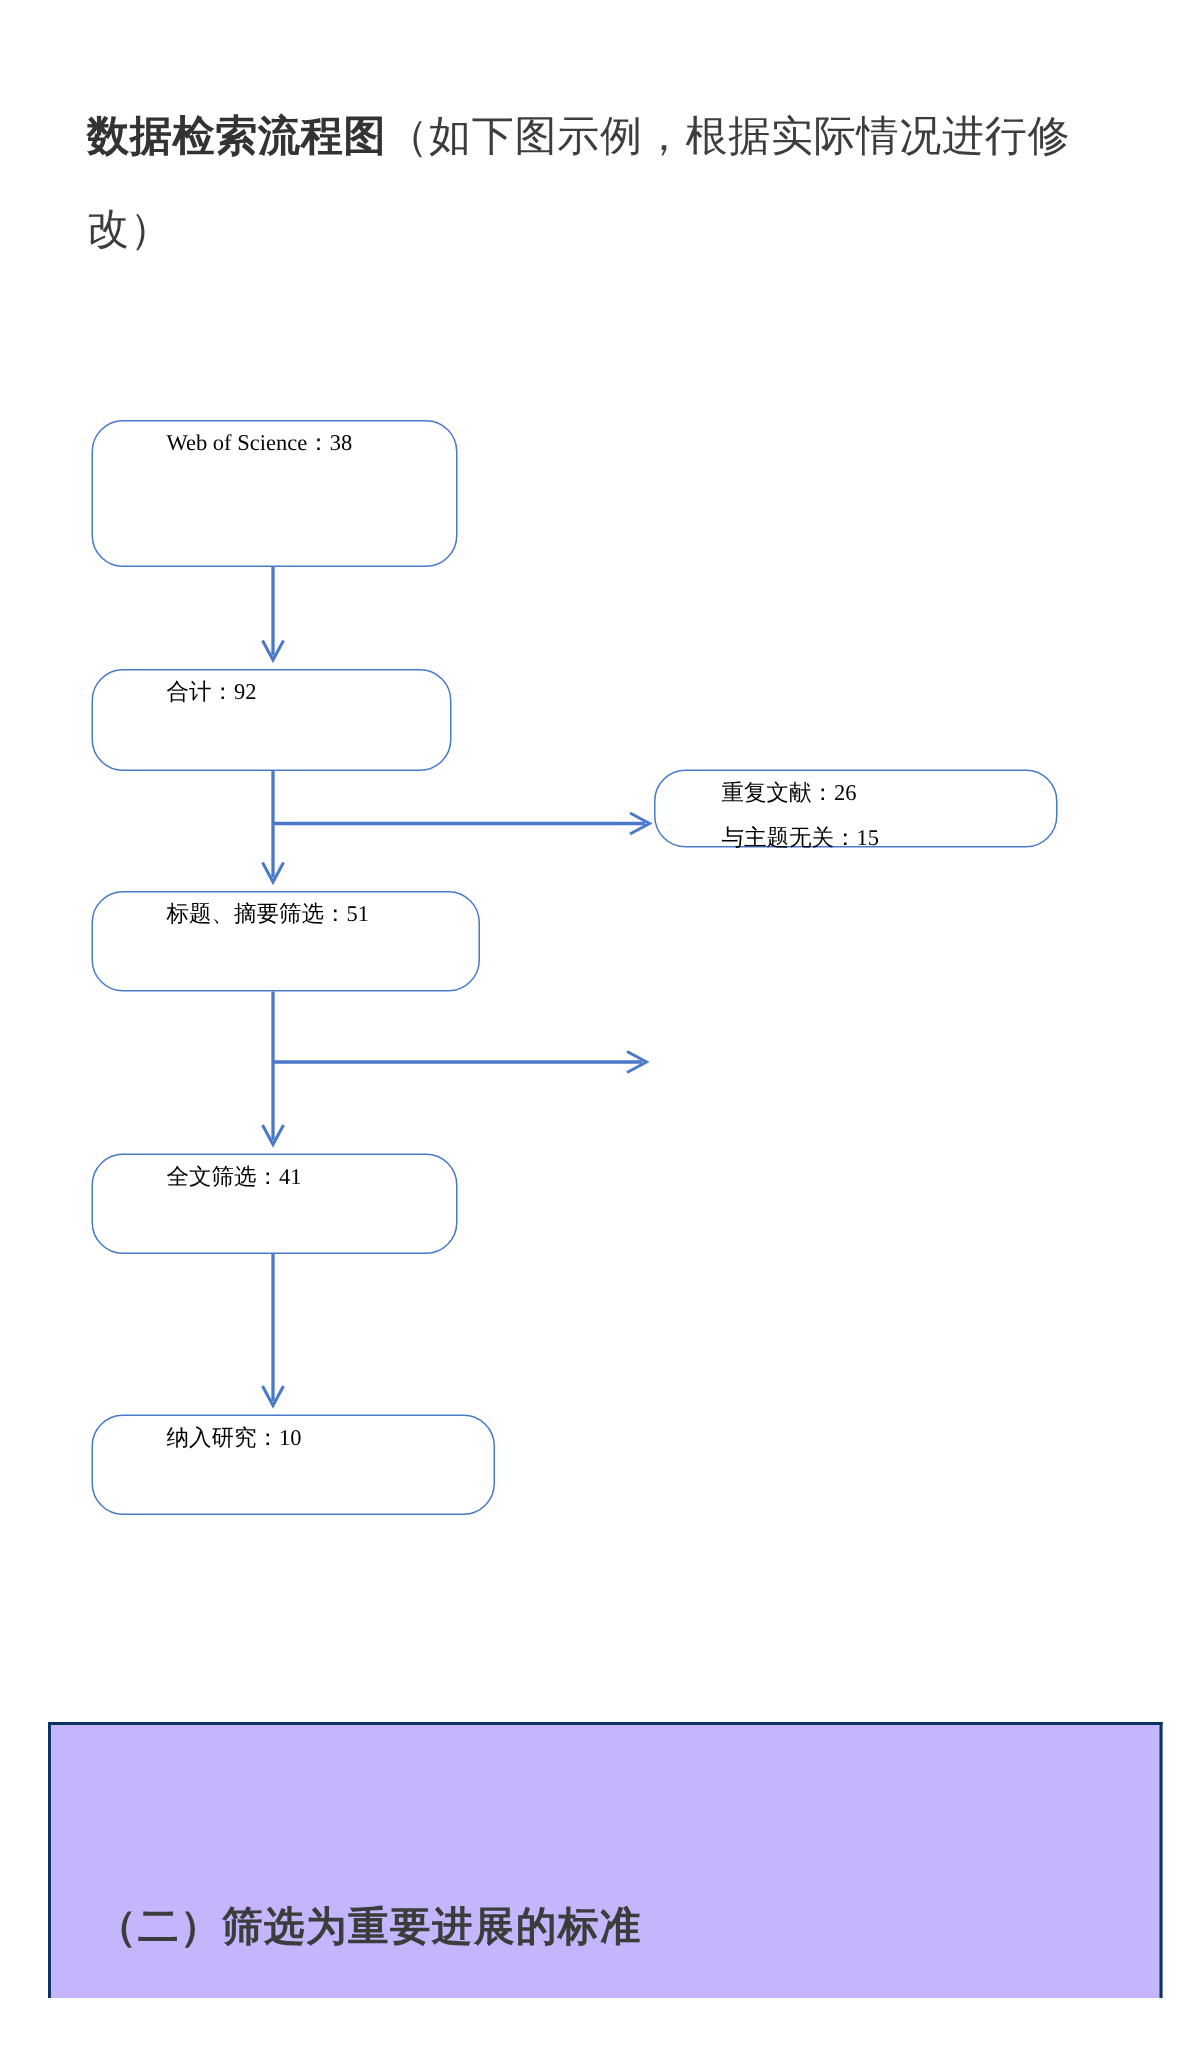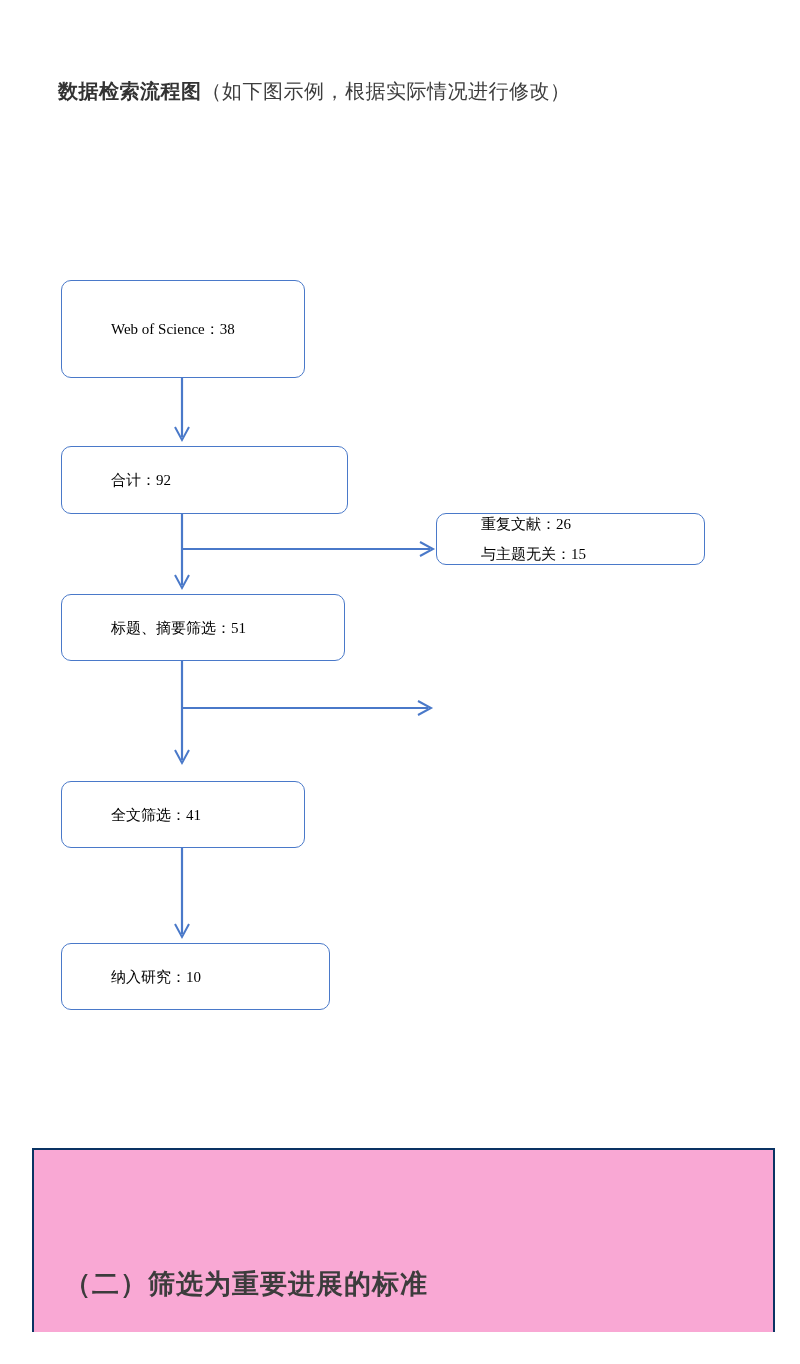--- a/index.html
+++ b/index.html
@@ -15,21 +15,21 @@
     overflow: hidden;
   }
 
   
   #page-heading {
     position: absolute;
     left: 58px;
     top: 60px;
     width: 700px;
     font-family: "Liberation Sans", sans-serif;
-    font-size: 20px;
+    font-size: 28px;
     line-height: 62px;
     color: #3d3d3d;
     letter-spacing: 0.5px;
   }
   #page-heading .bold-part {
     font-weight: bold;
     color: #333333;
   }
   #page-heading .rest-part {
     font-weight: normal;
@@ -50,61 +50,61 @@
     top: 0;
     width: 800px;
     height: 1100px;
     pointer-events: none;
   }
 
   .node {
     position: absolute;
     box-sizing: border-box;
     border: 1.6px solid #4a79c9;
-    border-radius: 10px;
+    border-radius: 21px;
     background: #ffffff;
     display: flex;
     flex-direction: column;
-    justify-content: center;
+    justify-content: flex-start;
   }
   .node .node-lines {
     padding-left: 49px;
   }
   .node .nline {
     font-family: "Liberation Serif", "DejaVu Serif", serif;
     font-size: 15px;
     color: #000000;
     line-height: 30px;
     white-space: nowrap;
   }
 
   
   #node-sources   { left: 61px;  top: 280px; width: 244px; height: 98px; }
-  #node-total     { left: 61px;  top: 446px; width: 287px; height: 68px; }
-  #node-ta-screen { left: 61px;  top: 594px; width: 284px; height: 67px; }
-  #node-fulltext  { left: 61px;  top: 769px; width: 244px; height: 67px; margin-top: 12px; }
+  #node-total     { left: 61px;  top: 446px; width: 240px; height: 68px; }
+  #node-ta-screen { left: 61px;  top: 594px; width: 259px; height: 67px; }
+  #node-fulltext  { left: 61px;  top: 769px; width: 244px; height: 67px; }
   #node-included  { left: 61px;  top: 943px; width: 269px; height: 67px; }
 
   
   #node-excluded-dup { left: 436px; top: 513px; width: 269px; height: 52px; }
   #node-excluded-rev { left: 433px; top: 673px; width: 305px; height: 72px; }
   #node-excluded-dup .node-lines { padding-left: 44px; }
   #node-excluded-rev .node-lines { padding-left: 48px; }
 
   
   #bottom-section {
     position: absolute;
     left: 32px;
     top: 1148px;
     width: 743px;
     height: 184px;
     box-sizing: border-box;
     border: 2px solid #0a3363;
     border-bottom: none;
-    background: #f9a8d4;
+    background: #c4b5fd;
   }
   #section-heading {
     position: absolute;
     left: 30px;
     top: 116px;
     font-family: "Liberation Sans", sans-serif;
     font-size: 27px;
     font-weight: bold;
     color: #3c3c3c;
     letter-spacing: 1px;

